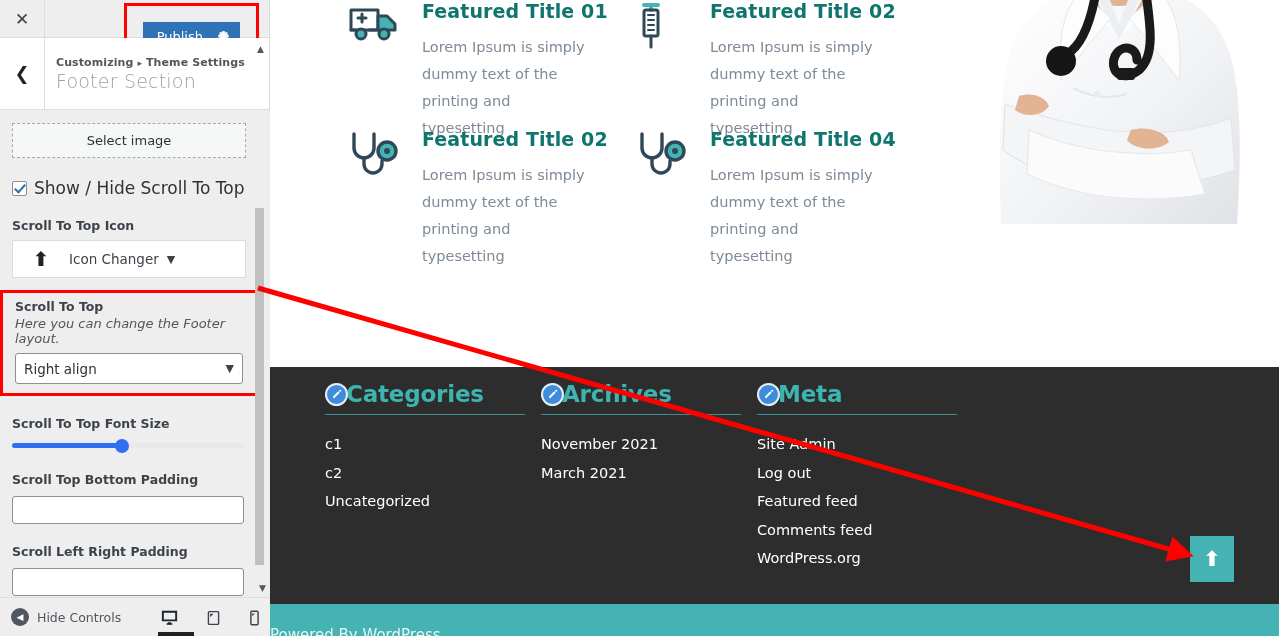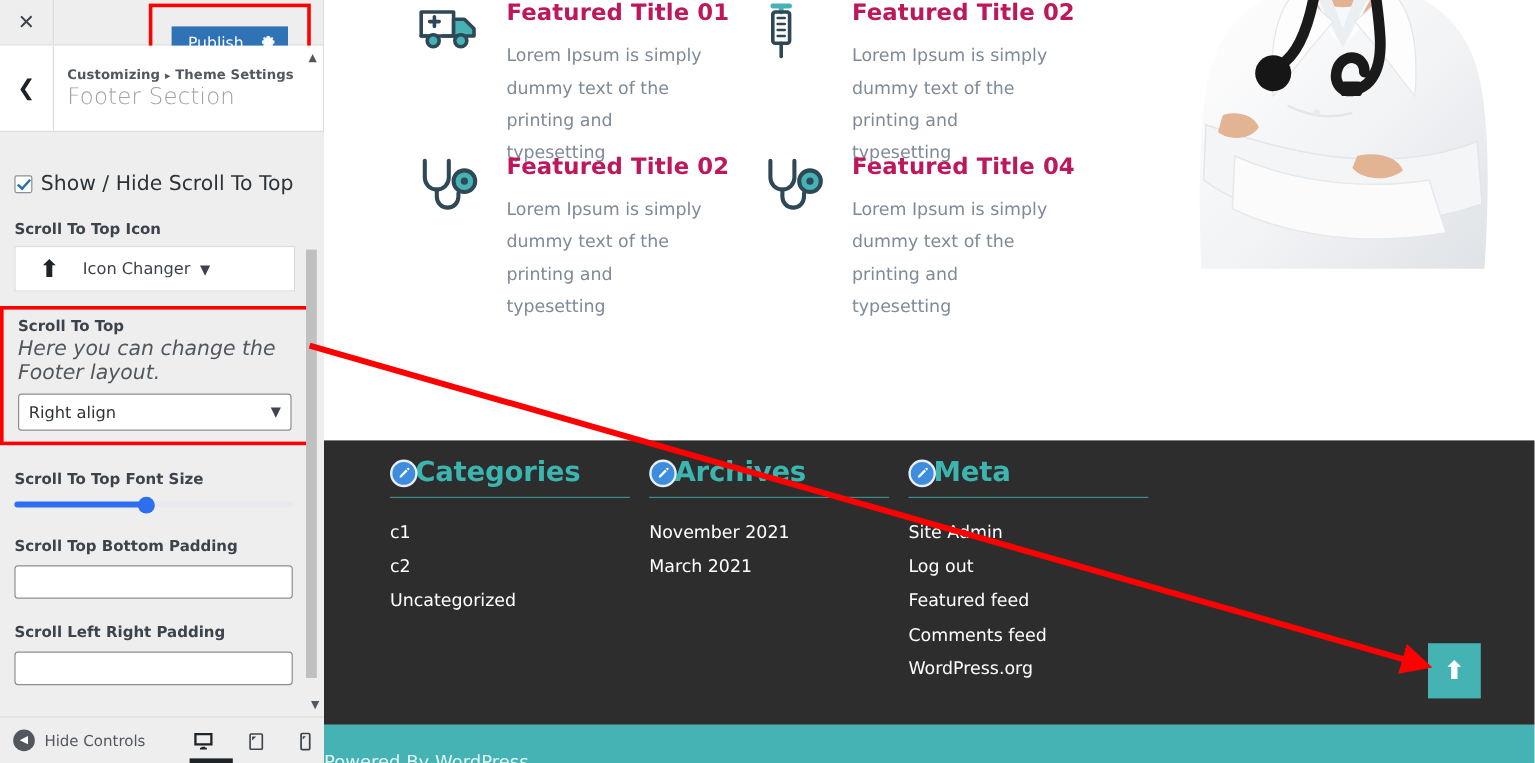--- a/index.html
+++ b/index.html
@@ -151,21 +151,21 @@
   .hl-box {
     border: 3px solid #ff0000;
     margin: 12px -12px 0 -12px;
     padding: 6px 12px 9px 12px;
   }
   .hl-title {
     font-size: 12.5px; font-weight: bold; color: #3c434a;
     margin-bottom: 2px;
   }
   .hl-desc {
-    font-size: 17px; font-style: italic; color: #50575e;
+    font-size: 13px; font-style: italic; color: #50575e;
     margin-bottom: 7px;
   }
   .cz-select {
     width: 100%; height: 31px;
     background: #fff;
     border: 1px solid #8c8f94;
     border-radius: 3px;
     font-size: 13.5px;
     color: #2c3338;
     padding: 0 8px;
@@ -260,21 +260,21 @@
   }
   .feat {
     position: absolute;
     display: flex;
     gap: 18px;
   }
   .feat-icon { width: 56px; flex: none; padding-top: 2px; }
   .feat-title {
     font-size: 19px;
     font-weight: bold;
-    color: #be185d;
+    color: #0f766e;
     margin-bottom: 12px;
     letter-spacing: .1px;
   }
   .feat-desc {
     font-size: 14.5px;
     line-height: 27px;
     color: #7e8a98;
     max-width: 175px;
   }
 
@@ -420,20 +420,21 @@
           <span>Theme Settings</span>
         </div>
         <div class="cz-title">Footer Section</div>
       </div>
       <div class="cz-header-scroll-up">▲</div>
     </div>
 
     <div class="cz-body">
       <div class="cz-inner">
 
+        <div class="select-image">Select image</div>
 
         <div class="cz-checkrow">
           <div class="cz-checkbox"></div>
           <div class="cz-checklabel">Show / Hide Scroll To Top</div>
         </div>
 
         <div class="cz-label">Scroll To Top Icon</div>
         <div class="icon-changer">
           <div class="ic-arrow">⬆</div>
           <div class="ic-text">Icon Changer</div>

